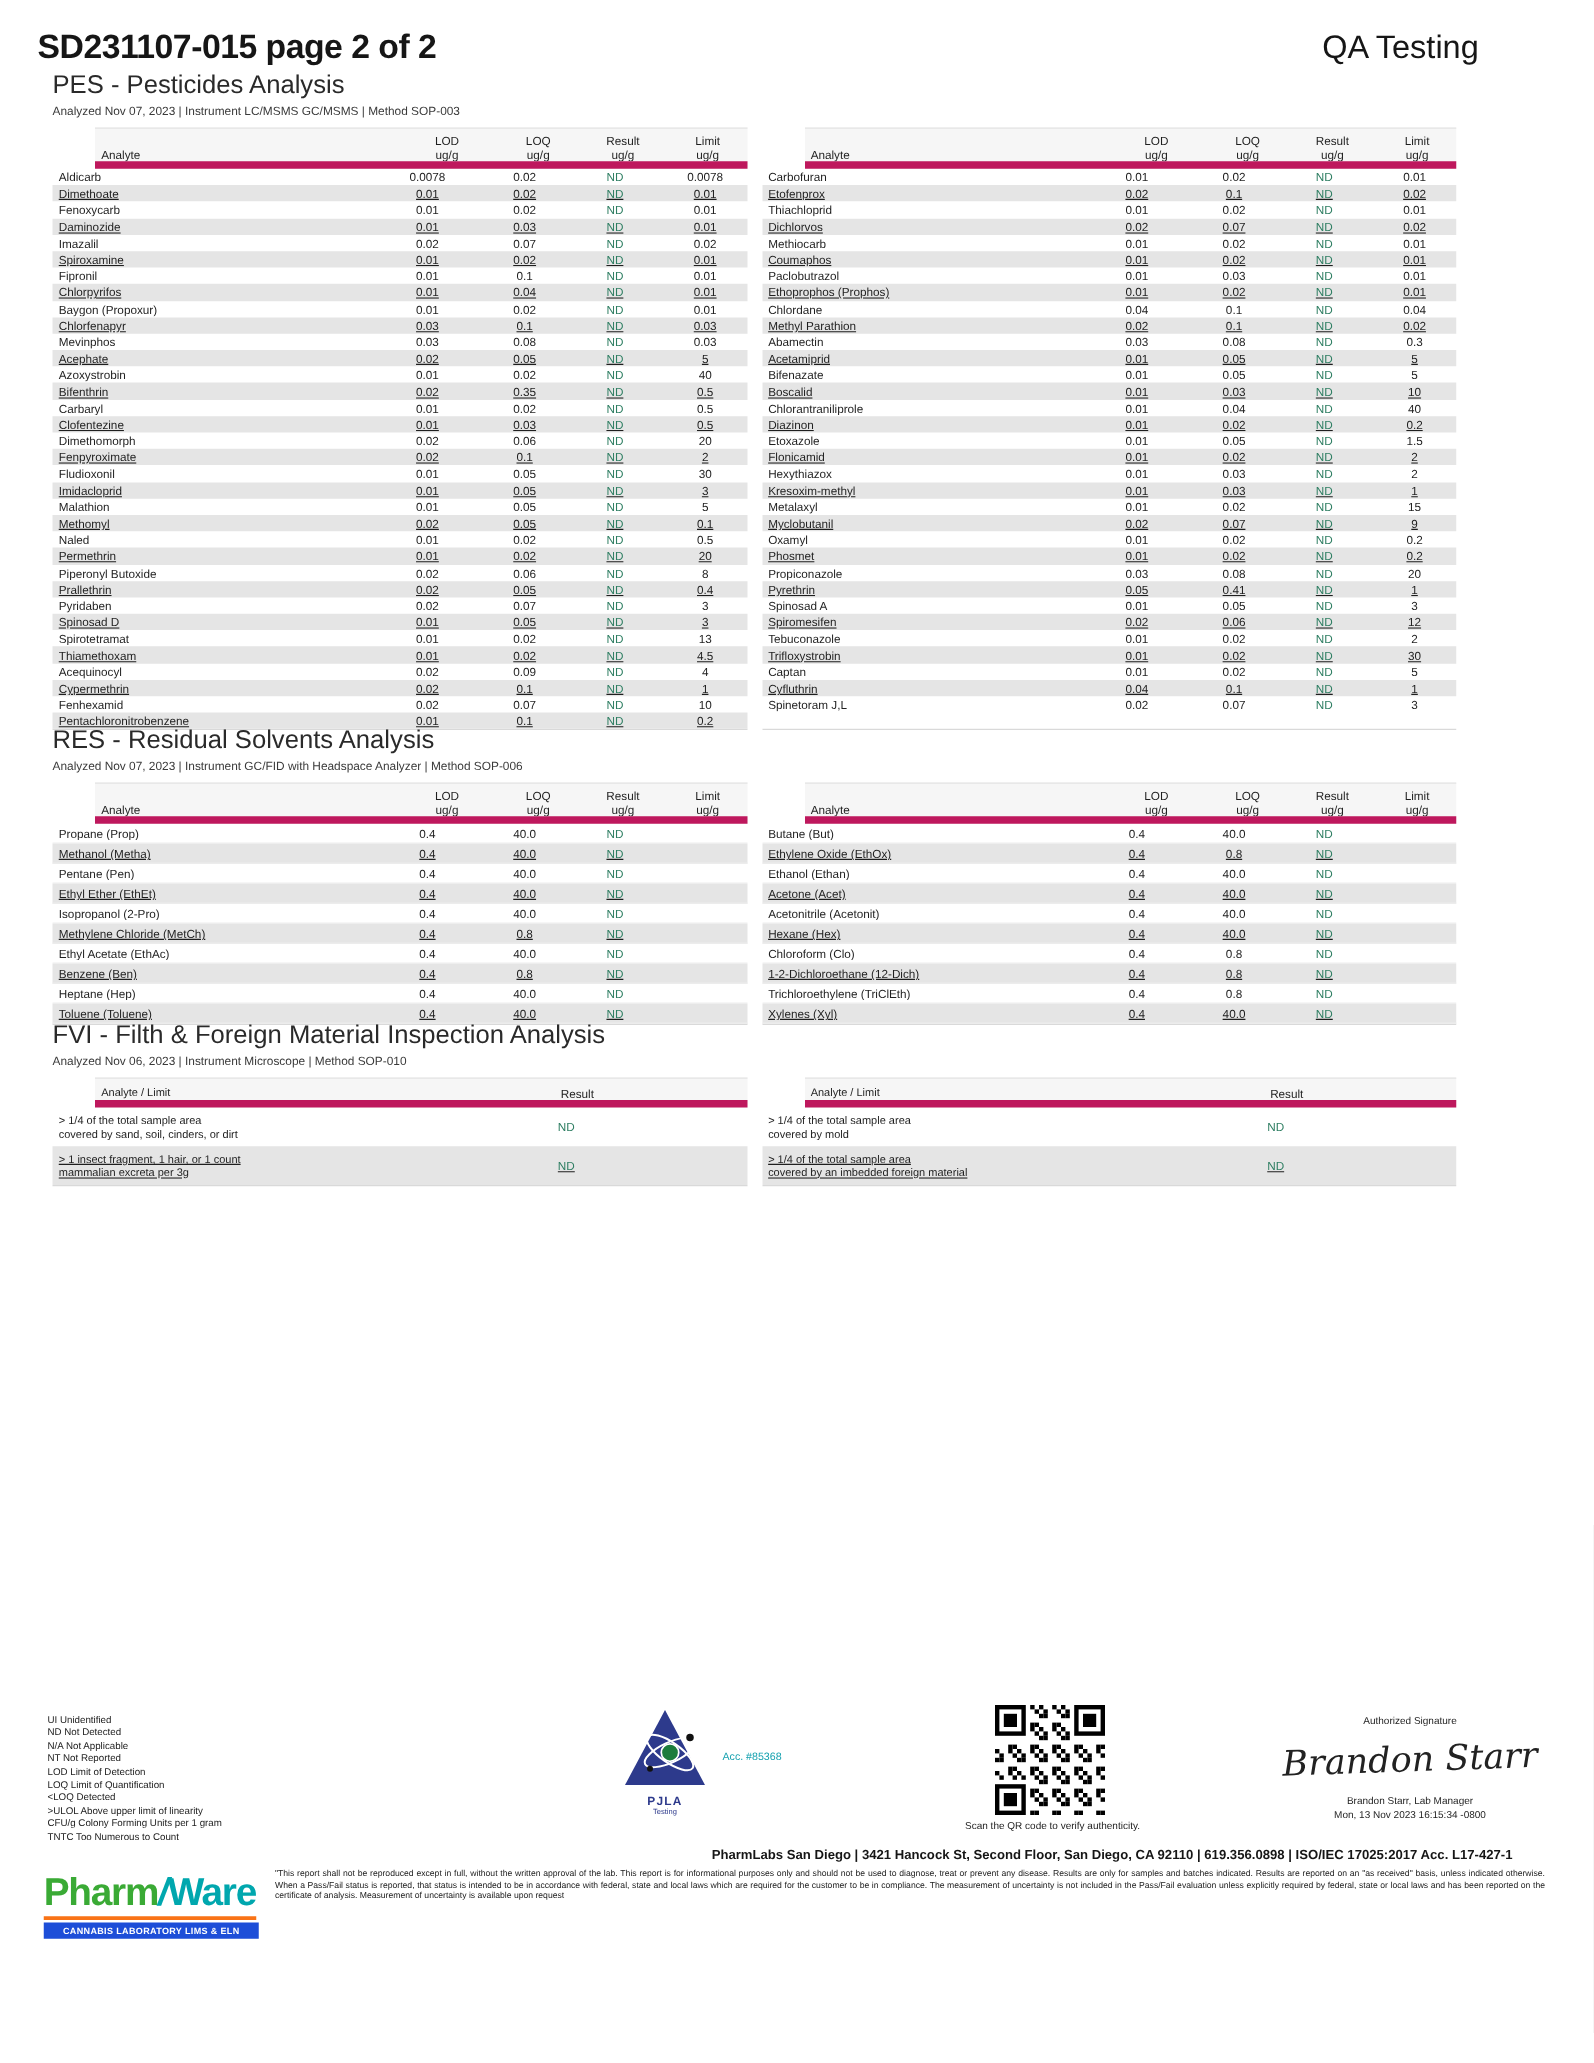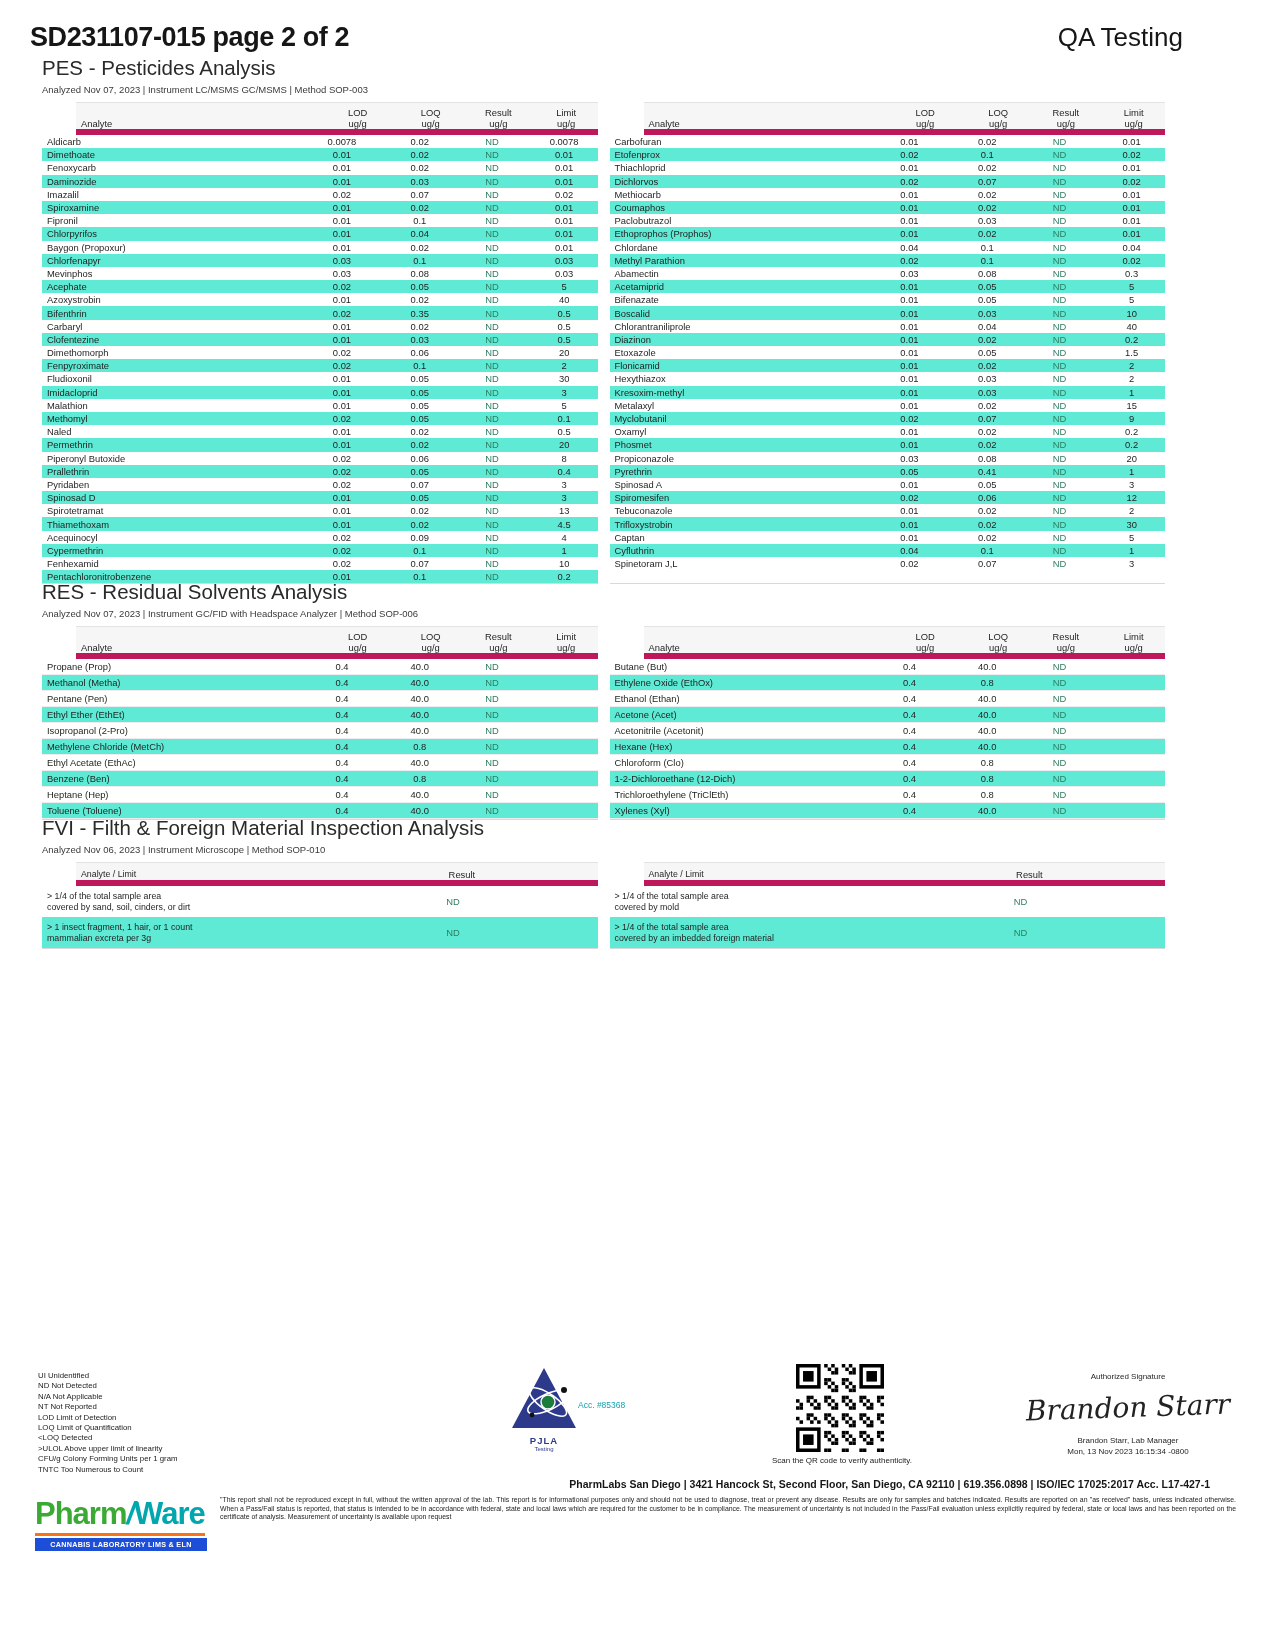--- a/index.html
+++ b/index.html
@@ -17,38 +17,38 @@
   .section-title{font-size:20.5px;color:#2a2a2a;}
   .section-meta{font-size:9.5px;margin-top:4px;color:#3a3a3a;}
   .twin{display:flex;gap:12px;margin-top:7px;}
   .half{flex:1;border-bottom:1px solid #d9d9d9;}
 
   .thead{display:flex;align-items:flex-end;background:#f6f6f6;border-top:1px solid #e3e3e3;border-bottom:6px solid #be185d;height:26px;margin-left:34px;}
   .hcell{font-size:9.3px;line-height:10.5px;color:#1f1f1f;}
   .hcell div{text-align:inherit;}
 
   .trow{display:flex;align-items:center;height:13.2px;box-sizing:border-box;}
-  .trow.alt{background:#5eead4;}
+  .trow.alt{background:#e5e5e5;text-decoration:underline;}
   #res .trow{height:16px;border-bottom:1px solid #ededed;}
   #fvi .trow{height:31px;}
   #fvi .thead{height:17px;}
 
   .cell{font-size:9.4px;color:#1f1f1f;white-space:nowrap;overflow:hidden;box-sizing:border-box;}
   .c0{width:46%;text-align:left;padding-left:5px;}
   .c1{width:16%;text-align:center;}
   .c2{width:12%;text-align:center;}
   .c3{width:14%;text-align:center;}
   .c4{width:12%;text-align:center;}
   #fvi .c0{width:58%;white-space:pre-line;line-height:10.6px;font-size:8.8px;}
   #fvi .c1{width:32%;text-align:center;}
   .nd{color:#2e7e62;}
 
   
   .legend{position:absolute;left:38px;top:1371px;font-size:7.8px;line-height:10.4px;color:#222;}
-  .pjla{position:absolute;left:492px;top:1366px;width:104px;text-align:center;color:#2d3a8c;}
+  .pjla{position:absolute;left:480px;top:1366px;width:104px;text-align:center;color:#2d3a8c;}
   .pjla-name{font-size:9.5px;font-weight:bold;margin-top:1px;letter-spacing:1px;}
   .pjla-sub{font-size:6px;}
   .pjla-acc{position:absolute;left:578px;top:1400px;font-size:8.5px;color:#17a2b0;}
   .qr{position:absolute;left:796px;top:1364px;width:88px;height:88px;}
   .qr-caption{position:absolute;left:742px;top:1456px;width:200px;text-align:center;font-size:8px;color:#222;}
   .sig{position:absolute;left:1000px;top:1372px;width:256px;text-align:center;}
   .sig-label{font-size:8px;}
   .sig-script{font-family:"DejaVu Serif",serif;font-style:italic;font-size:28px;margin-top:10px;transform:rotate(-2deg);color:#222;}
   .sig-name{font-size:8px;margin-top:12px;}
   .sig-date{font-size:8px;margin-top:2px;}

